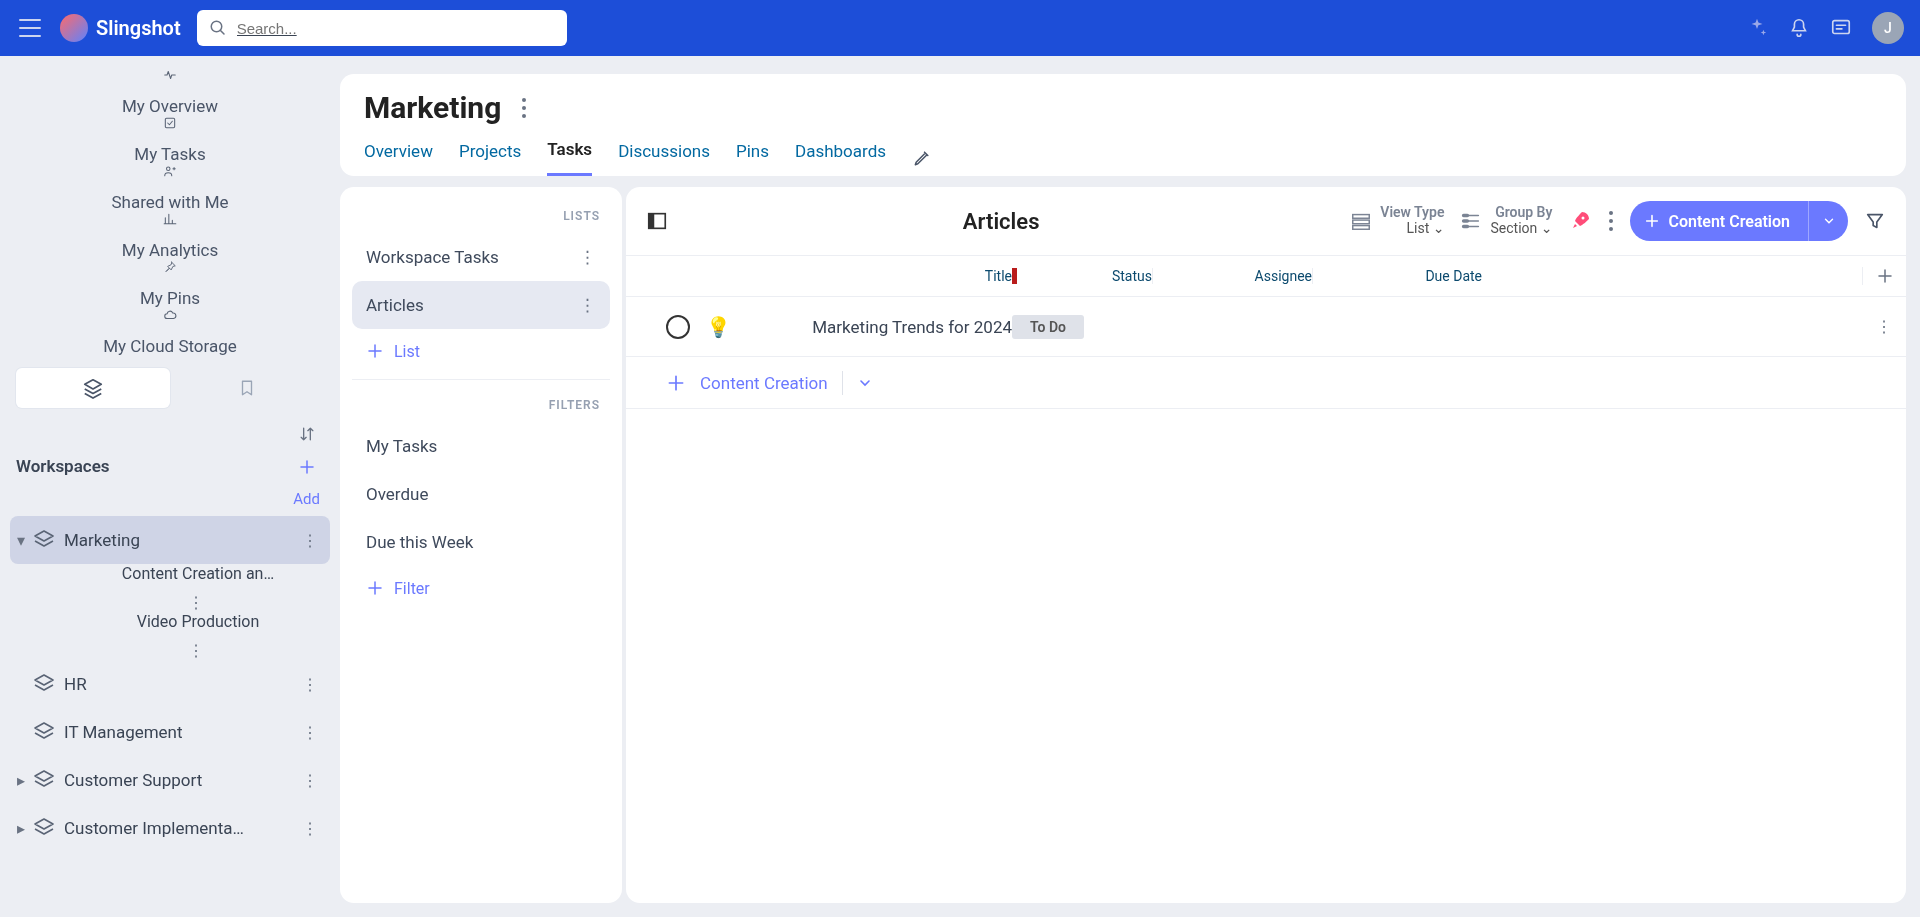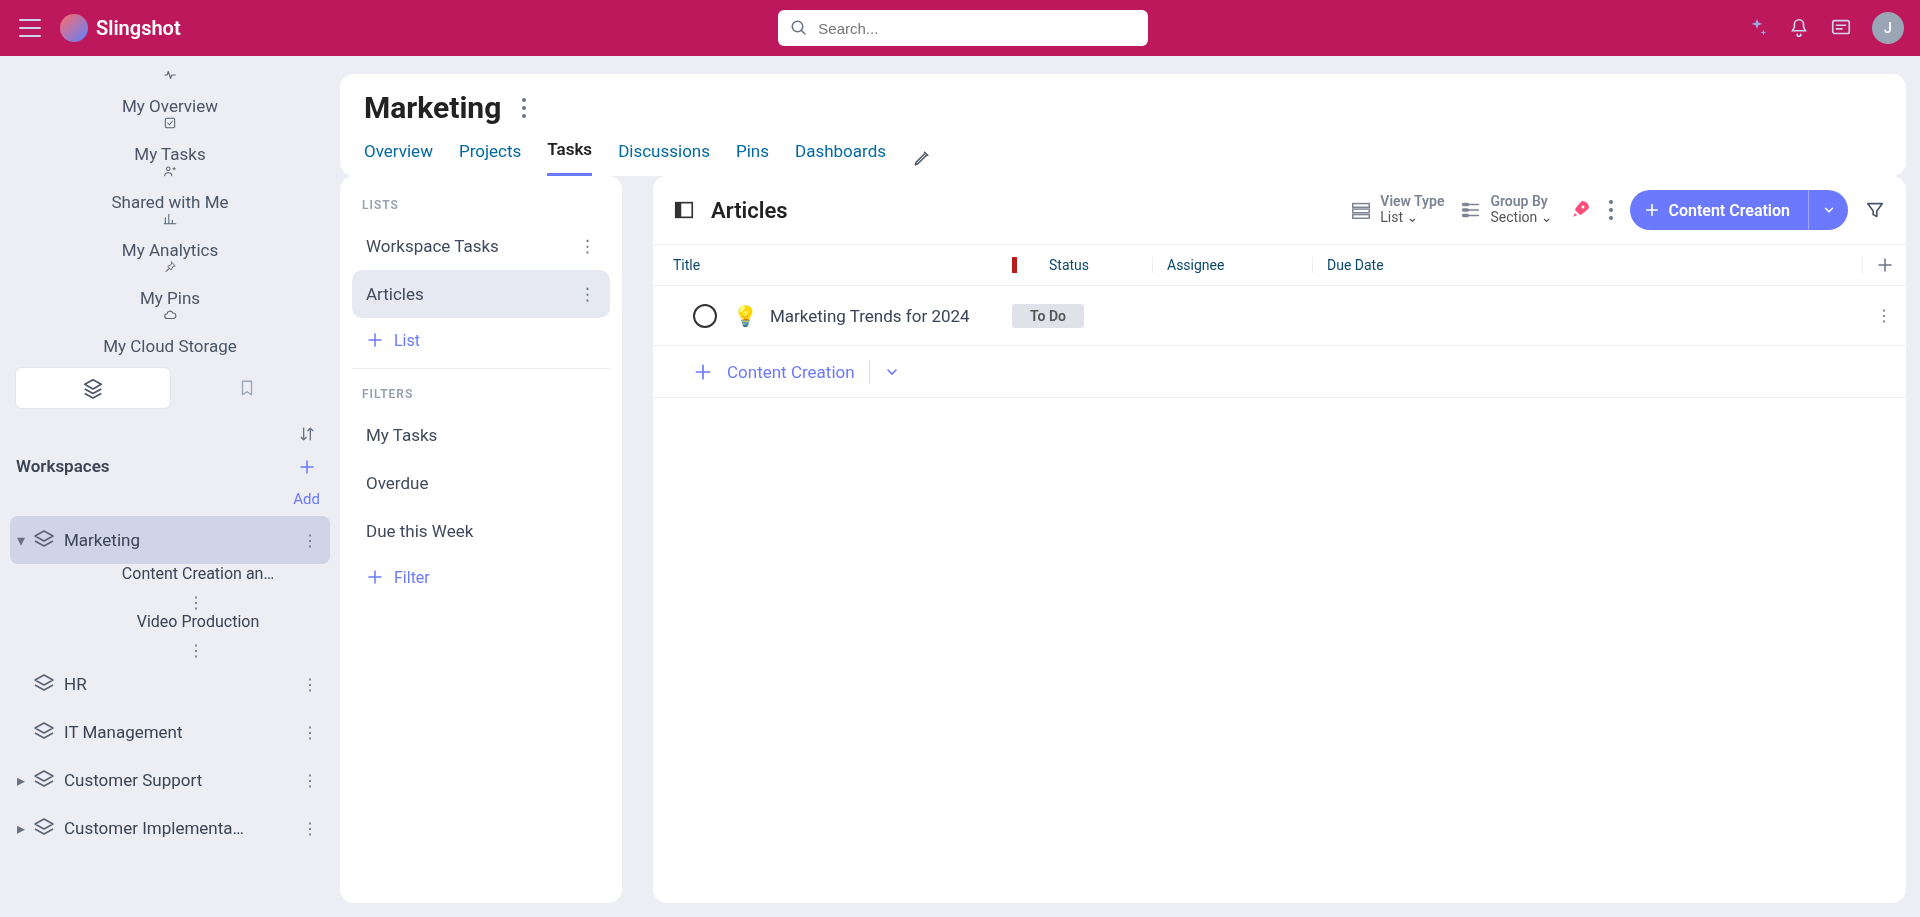--- a/index.html
+++ b/index.html
@@ -1,22 +1,22 @@
 <!DOCTYPE html>
 <html><head>
 <meta charset="utf-8">
 <style>
   * { box-sizing: border-box; margin: 0; padding: 0; }
   body { font-family: -apple-system, BlinkMacSystemFont, "Segoe UI", Roboto, Arial, sans-serif; background: #eceef3; color: #3a4454; overflow: hidden; height: 917px; width: 1920px; }
   
-  .topbar { height: 56px; background: #be185d; display: flex; align-items: center; padding: 0 16px; gap: 16px; }
+  .topbar { height: 56px; background: #1d4ed8; display: flex; align-items: center; padding: 0 16px; gap: 16px; }
   .hamburger { width: 28px; height: 28px; display:flex; align-items:center; justify-content:center; cursor:pointer; }
   .logo { display:flex; align-items:center; gap:8px; color:#fff; font-size:20px; font-weight:600; }
   .logo-mark { width:28px; height:28px; border-radius:50%; background: linear-gradient(135deg,#ff6a6a,#5c83ff); position:relative; }
-  .search-wrap { flex:1; display:flex; justify-content:center; }
+  .search-wrap { flex:1; display:flex; justify-content:flex-start;text-decoration:underline; }
   .search { width: 370px; height:36px; background:#fff; border-radius:6px; display:flex; align-items:center; padding:0 12px; gap:10px; }
   .search input { border:none; outline:none; font-size:15px; flex:1; background:transparent; }
   .top-icons { display:flex; align-items:center; gap:20px; }
   .avatar { width:32px; height:32px; border-radius:50%; background:#9aa5b6; color:#fff; display:flex; align-items:center; justify-content:center; font-size:14px; font-weight:500; }
   svg { display:block; }
   .ic { color:#b9c2e0; }
 
   
   .shell { display:flex; height: calc(917px - 56px); }
   .sidebar { width: 340px; background:#eceef3; padding: 12px 10px 0 10px; overflow:hidden; }
@@ -40,21 +40,21 @@
 
   
   .main { flex:1; padding: 18px 14px 14px 0; display:flex; flex-direction:column; }
   .panel { background:#fff; border-radius:14px; padding: 16px 24px 0 24px; }
   .page-title-row { display:flex; align-items:center; gap:20px; }
   .page-title { font-size:30px; font-weight:700; color:#222; }
   .tabs { display:flex; gap:26px; margin-top: 14px; align-items:center; }
   .tab { font-size:17px; color:#0369a1; padding-bottom:14px; cursor:pointer; }
   .tab.active { color:#222; font-weight:600; border-bottom:3px solid #6b79ff; }
 
-  .two-col { display:flex; gap:31px; margin-top:0; flex:1; min-height:0; }
+  .two-col { display:flex; gap:4px; margin-top:11px; flex:1; min-height:0;text-align:right; }
   .lists-col { width:282px; background:#fff; border-radius:14px; padding:18px 12px; }
   .section-label { font-size:12px; letter-spacing:1px; color:#96a0b1; font-weight:600; padding:4px 10px 10px 10px; }
   .list-item { display:flex; align-items:center; justify-content:space-between; height:48px; padding:0 14px; border-radius:10px; font-size:17px; color:#3f4a5c; cursor:pointer; }
   .list-item.active { background:#e6e9f2; }
   .add-row { display:flex; align-items:center; gap:10px; height:44px; padding:0 14px; color:#6b79ff; font-size:16px; cursor:pointer; }
   .divider { height:1px; background:#eceef3; margin:6px 0 14px 0; }
 
   .tasks-col { flex:1; background:#fff; border-radius:14px; display:flex; flex-direction:column; overflow:hidden; }
   .tasks-head { display:flex; align-items:center; padding: 14px 20px; gap:16px; }
   .collapse-ic { width:22px; height:22px; color:#444; }

